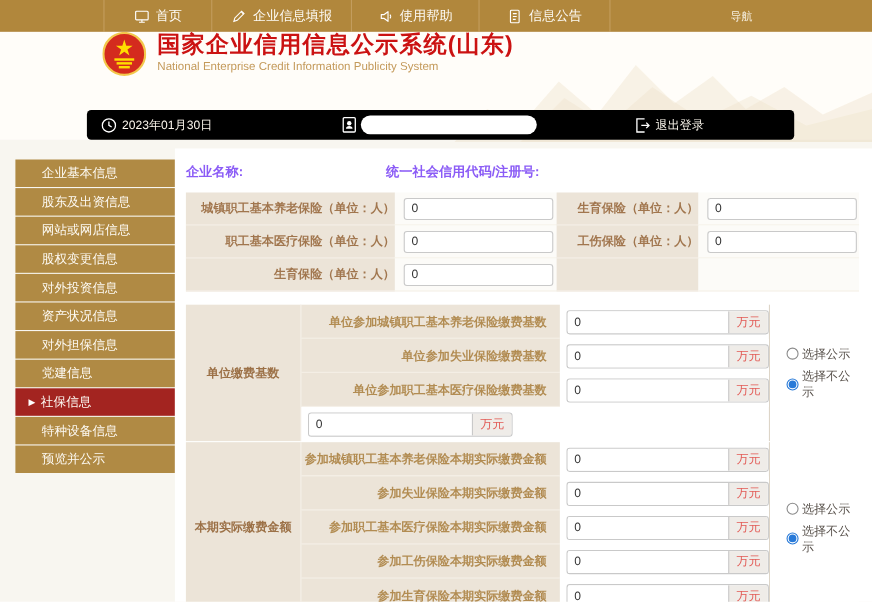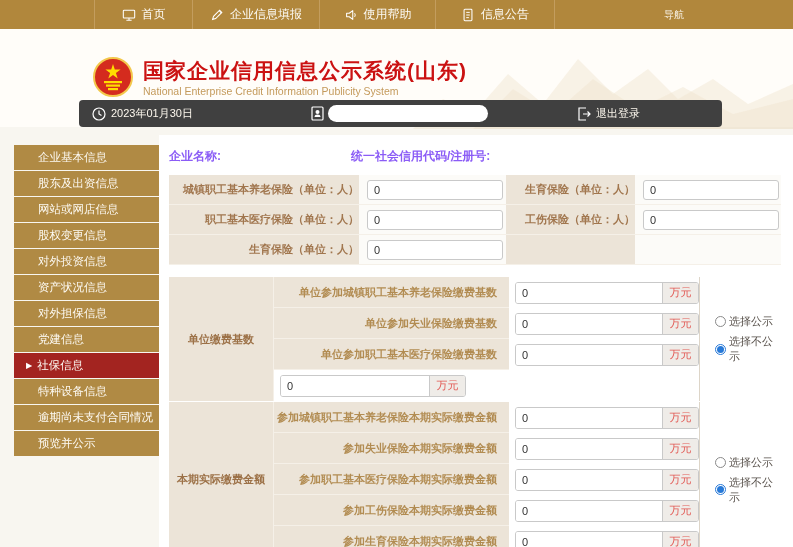--- a/index.html
+++ b/index.html
@@ -25,29 +25,29 @@
   .nav-item:nth-of-type(5){ width:119px; }
   .nav-right {
     flex:1; border-left:1px solid #c39d5e; display:flex; align-items:center; justify-content:center;
     font-size:10px; color:#f7f1e4;
   }
   .nav-ico { width:14px; height:14px; display:block; }
 
   
   .hero { position:relative; background:#fffdf9; }
   .mountain-art { position:absolute; right:0; top:0; width:380px; height:100px; z-index:0; opacity:.55; }
-  .hdr { height:68px; display:flex; align-items:flex-end; padding-left:93px; position:relative; z-index:1; }
+  .hdr { height:68px; display:flex; align-items:flex-start; padding-left:93px; position:relative; z-index:1; }
   .emblem { width:40px; height:40px; margin-right:10px; flex:0 0 auto; }
   .brand-title { font-size:21px; font-weight:bold; color:#cb1212; letter-spacing:1px; line-height:1.15; }
   .brand-sub { font-size:10.5px; color:#c49a5b; margin-top:2px; }
 
   .datebar {
     position:relative; z-index:1;
     margin:3px 0 0 79px; width:643px; height:27px;
-    background:#404040; border-radius:4px;
+    background:#000000; border-radius:4px;
     display:flex; align-items:center; color:#fff; font-size:11px;
   }
   .db-clock { margin-left:13px; width:14px; height:14px; }
   .db-date { margin-left:5px; color:#fdf8ee; }
   .db-badge { margin-left:118px; width:13px; height:15px; }
   .db-pill {
     margin-left:4px; width:160px; height:17px; background:#fff; border-radius:9px;
     font-size:11px; color:#555; line-height:17px; padding:0 8px; overflow:hidden;
   }
   .db-logout { margin-left:auto; margin-right:82px; display:flex; align-items:center; gap:5px; cursor:pointer; color:#fbf6ec; }
@@ -240,23 +240,20 @@
         <span>党建信息</span>
       </div>
     <div class="side-item active">
       <span class="side-arrow">▶</span>
       <span>社保信息</span>
     </div>
     <div class="side-item">
         <span>特种设备信息</span>
       </div>
     <div class="side-item">
-        <span>逾期尚未支付合同情况</span>
-      </div>
-    <div class="side-item">
         <span>预览并公示</span>
       </div>
   </aside>
 
   <main class="main">
 
     <div class="info-row">
       <span class="info-label">企业名称:</span>
       <span class="info-value"></span>
       <span class="info-label code">统一社会信用代码/注册号:</span>

